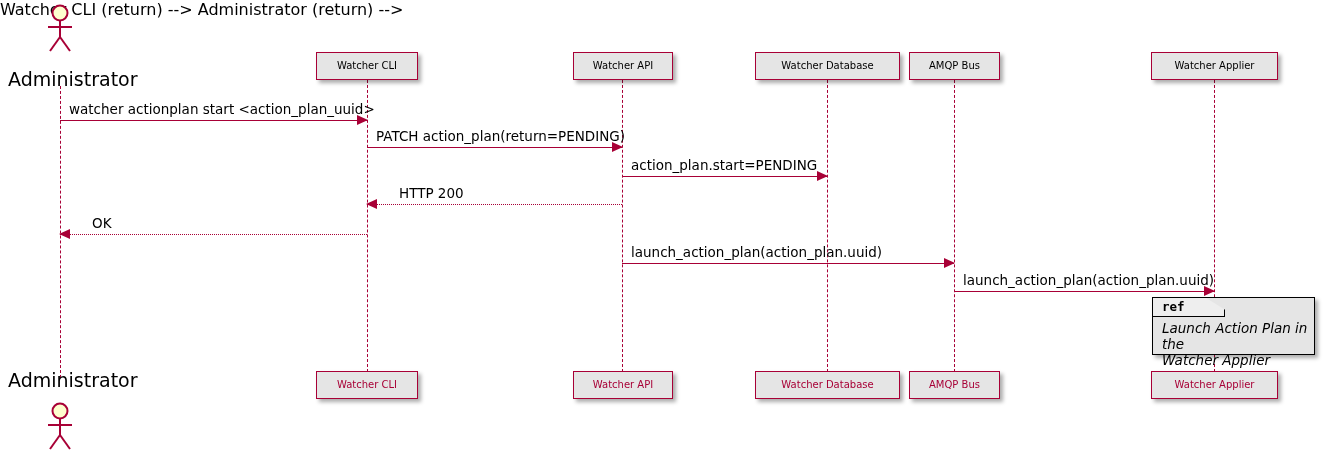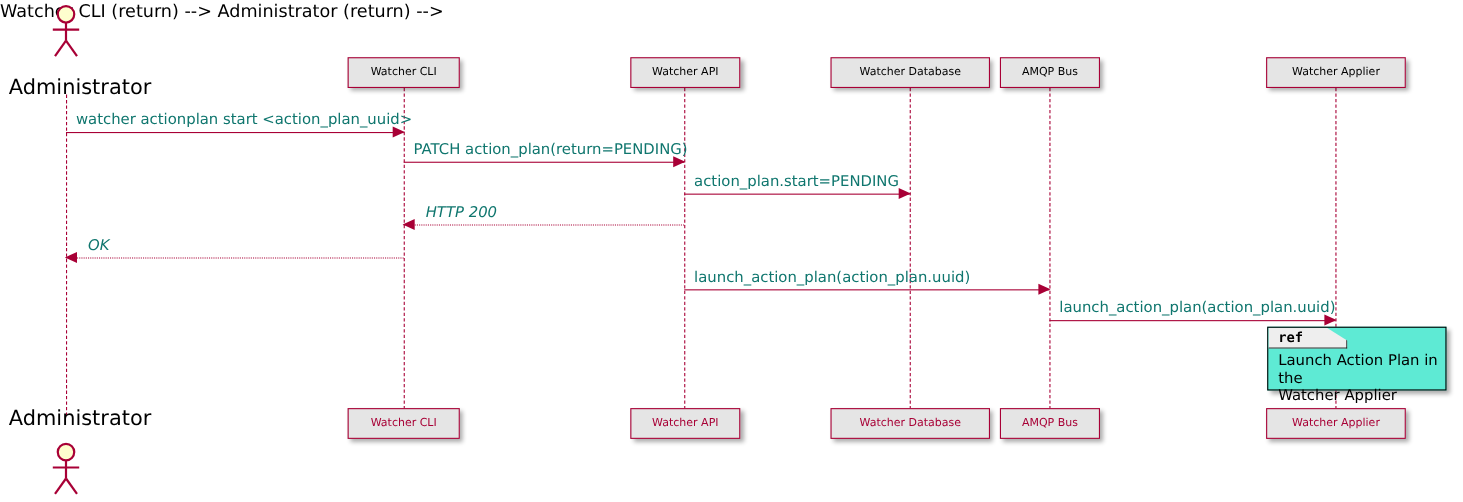--- a/index.html
+++ b/index.html
@@ -93,34 +93,33 @@
     left: -1px;
     border-top: 5px solid transparent;
     border-bottom: 5px solid transparent;
     border-right: 11px solid #A80036;
   }
   .msg .label {
     position: absolute;
     bottom: 4px;
     left: 9px;
     font-size: 13.5px;
-    color: #0f766e;
+    color: #000000;
     white-space: nowrap;
     line-height: 1;
   }
   .msg .label.rtl {
-    left: 20px;
-    font-style: italic;
+    left: 32px;
   }
 
   
   .ref-box {
     position: absolute;
     box-sizing: border-box;
-    background: #5eead4;
+    background: #e5e5e5;
     border: 1.5px solid #000000;
     box-shadow: 3px 3px 4px rgba(0,0,0,0.33);
   }
   .ref-tab {
     position: absolute;
     left: 0;
     top: 0;
     height: 19px;
     background: #EEEEEE;
     border-right: 1.5px solid #000000;
@@ -139,20 +138,21 @@
     line-height: 1;
   }
   .ref-text {
     position: absolute;
     left: 9px;
     top: 22px;
     font-size: 13.5px;
     color: #000000;
     line-height: 16px;
     white-space: pre-line;
+    font-style: italic;
   }
 </style>
 </head>
 <body>
 
 <div id="diagram">
 
   
   <div class="lifeline" style="left:60px; top:86px; height:292px;"></div>
   <div class="lifeline" style="left:367px; top:80px; height:292px;"></div>

